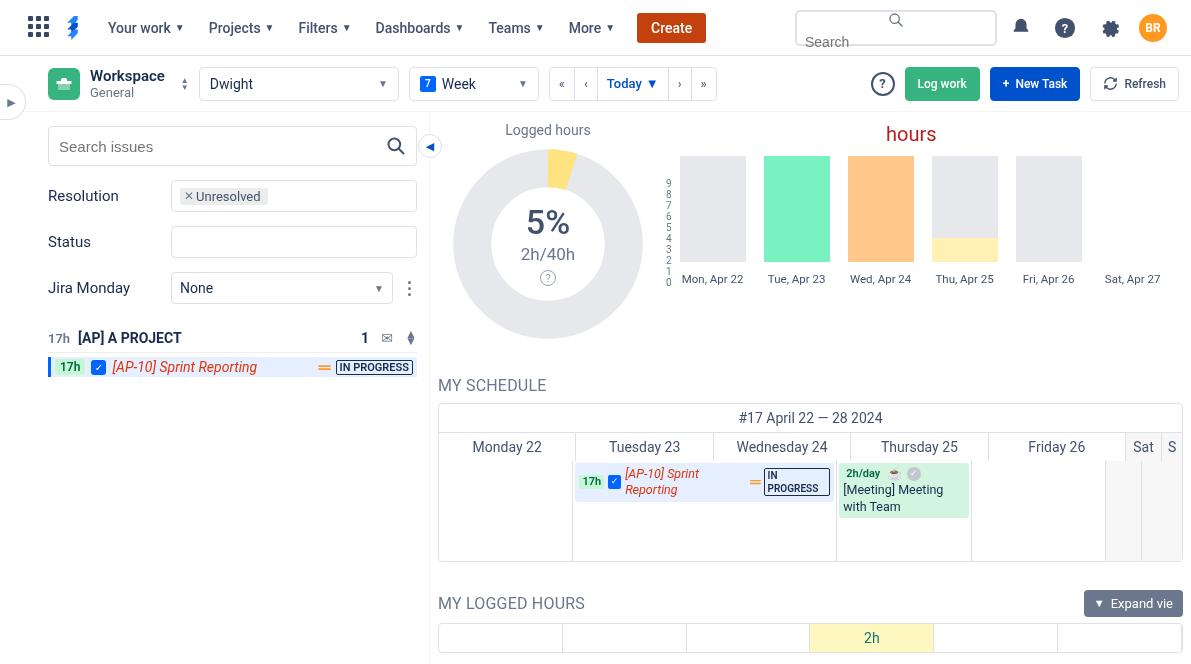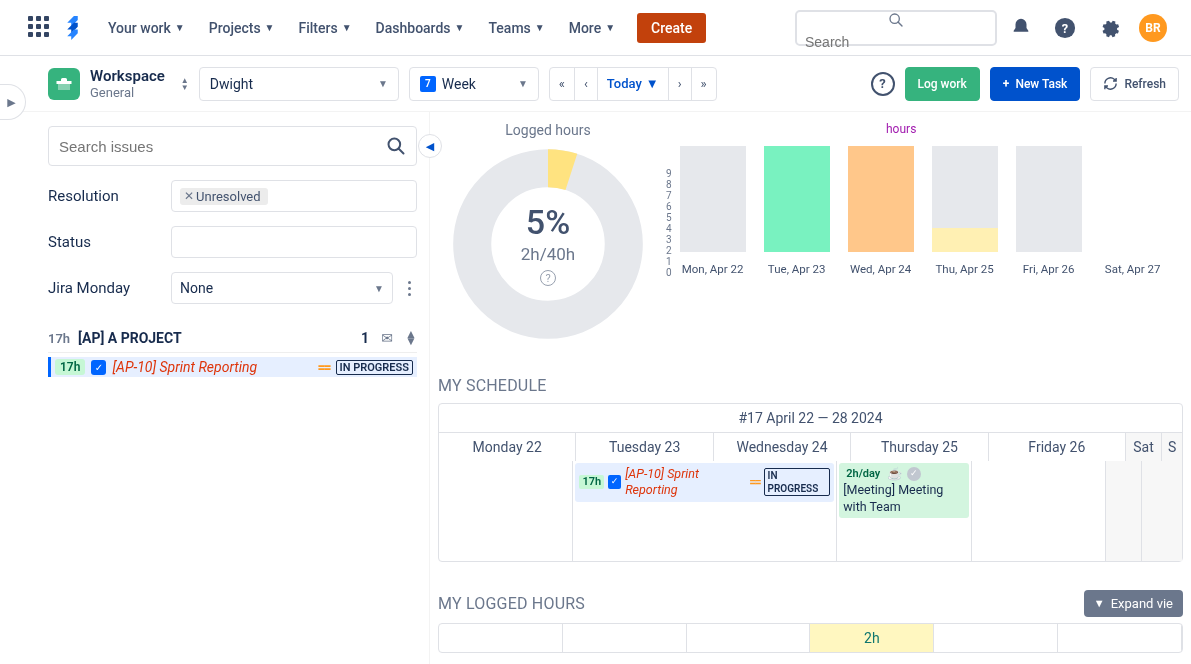--- a/index.html
+++ b/index.html
@@ -80,21 +80,21 @@
   .donut-wrap { text-align:center; }
   .donut-head { color:#6b778c; font-size:14px; margin-bottom:6px; }
   .donut { position:relative; width:200px; height:200px; }
   .donut svg { width:200px; height:200px; transform:rotate(-90deg); }
   .donut-center { position:absolute; inset:0; display:flex; flex-direction:column; align-items:center; justify-content:center; }
   .donut-center .pct { font-size:34px; font-weight:500; color:#42526e; }
   .donut-center .sub { font-size:17px; color:#6b778c; margin-top:2px; }
   .donut-center .q { width:16px;height:16px;border:1.5px solid #97a0af;border-radius:50%;color:#97a0af;font-size:11px;display:flex;align-items:center;justify-content:center;margin-top:6px; }
 
   .bars-wrap { display:flex; gap:6px; }
-  .bars-head { color:#a21caf; font-size:12px; margin-bottom:6px; text-align:left; }
+  .bars-head { color:#b91c1c; font-size:20px; margin-bottom:6px; text-align:left; }
   .yaxis { display:flex; flex-direction:column; justify-content:space-between; height:106px; font-size:10px; color:#6b778c; align-items:flex-end; margin-top:26px; padding-right:2px; }
   .bars { display:flex; align-items:flex-end; gap:18px; height:134px; }
   .barcol { display:flex; flex-direction:column; align-items:center; width:66px; }
   .bar { width:66px; display:flex; flex-direction:column; justify-content:flex-end; }
   .bar-seg { width:100%; }
   .bar-lbl { font-size:11.5px; color:#42526e; margin-top:10px; white-space:nowrap; }
 
   .sec-title { font-size:16px; font-weight:400; letter-spacing:0.2px; color:#6b778c; margin:32px 0 8px 8px; }
 
   .sched { border:1px solid #dfe1e6; border-radius:4px; margin:0 8px; }

